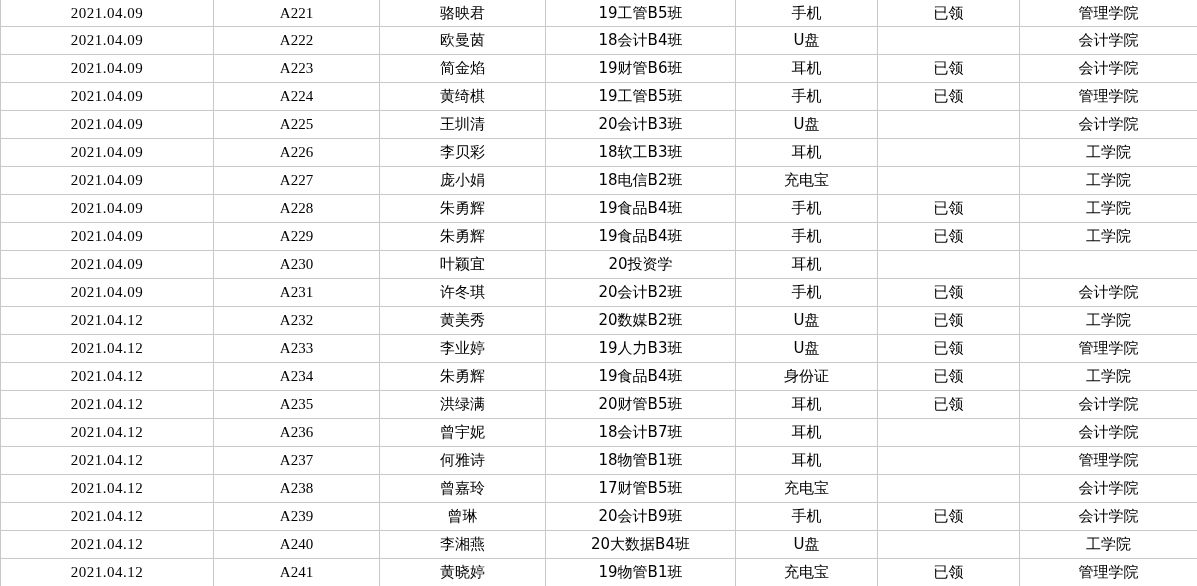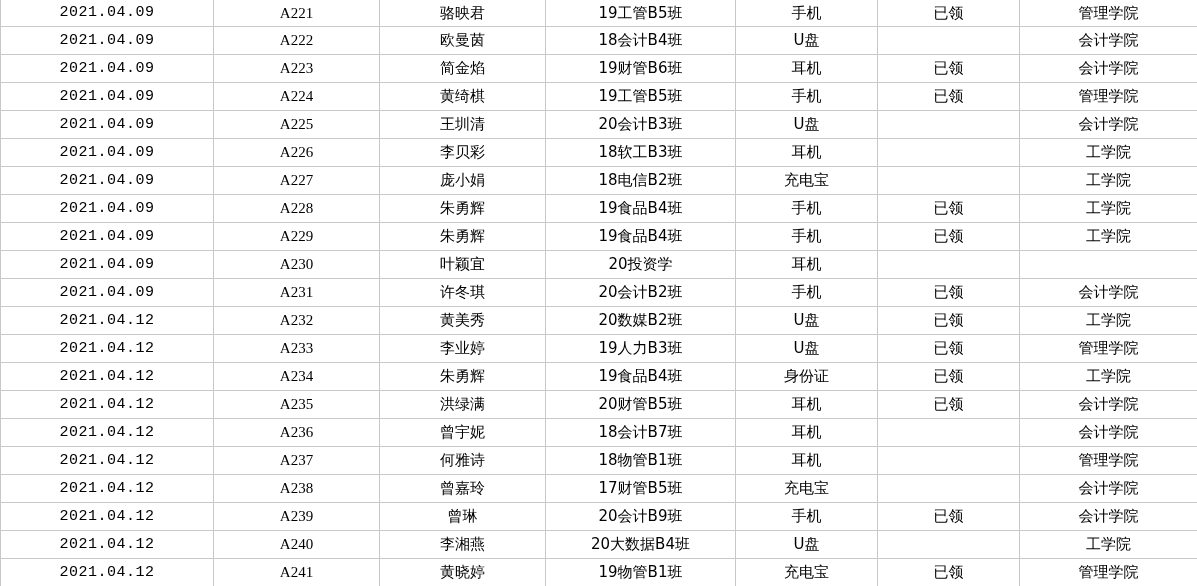--- a/index.html
+++ b/index.html
@@ -33,21 +33,21 @@
   
   col.c-date   { width: 213px; }
   col.c-code   { width: 166px; }
   col.c-name   { width: 166px; }
   col.c-class  { width: 190px; }
   col.c-item   { width: 142px; }
   col.c-status { width: 142px; }
   col.c-college{ width: 178px; }
 
   td.date {
-    font-family: Liberation Mono, monospace;
+    font-family: Liberation Serif, serif;
     letter-spacing: 0.5px;
     font-size: 15px;
   }
   td.code {
     font-family: "Liberation Serif", serif;
     font-size: 15px;
   }
   td.name, td.class, td.item, td.college {
     font-family: "DejaVu Sans", sans-serif;
     font-size: 15px;

